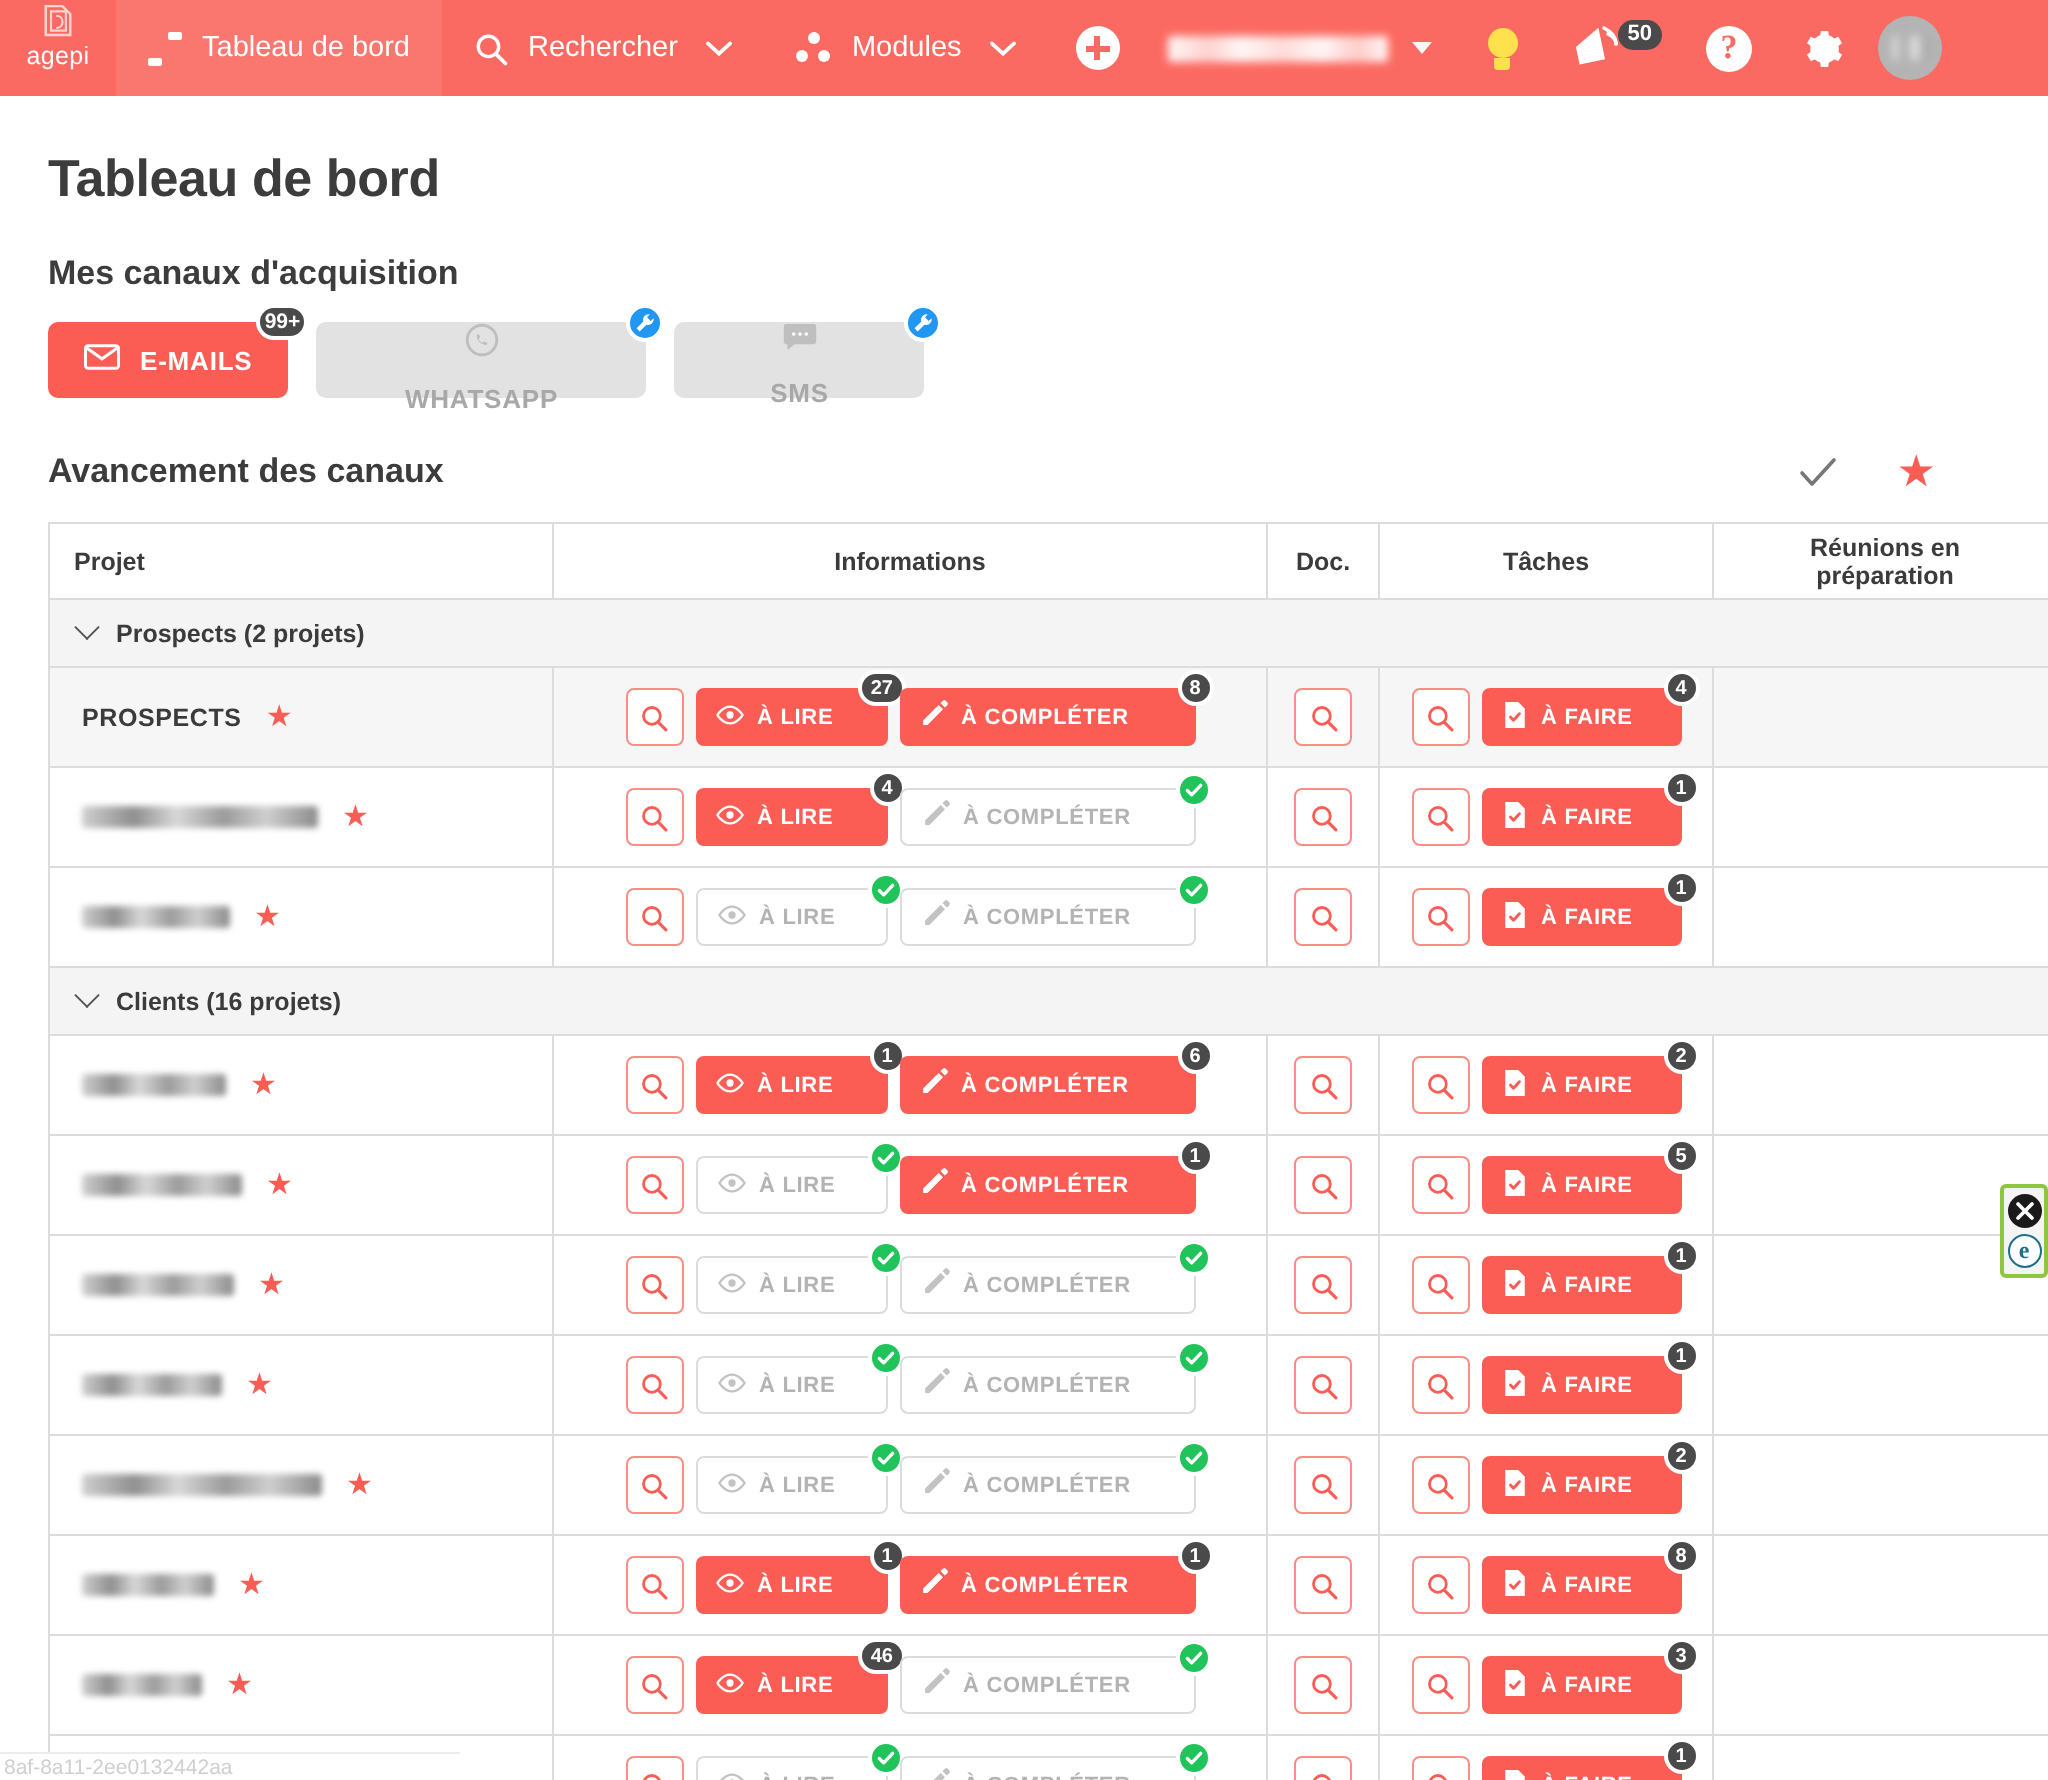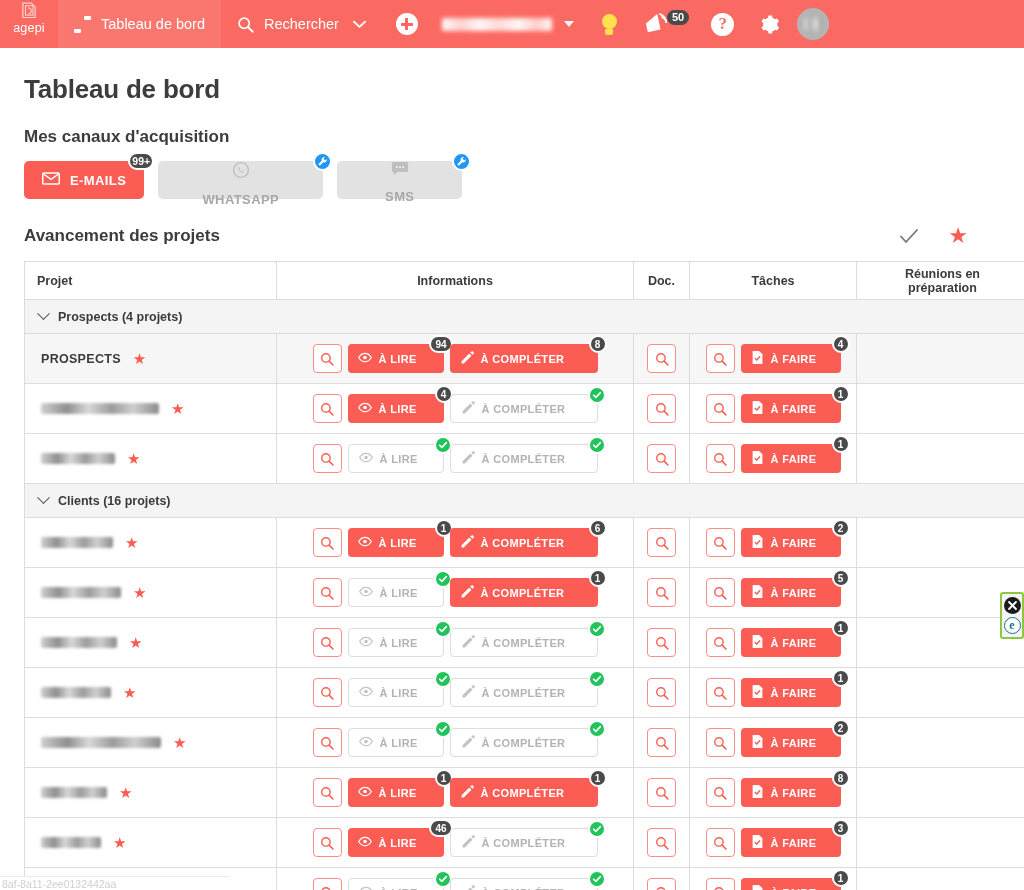--- a/index.html
+++ b/index.html
@@ -253,20 +253,33 @@
         </svg>
     </span>
     <span>Rechercher</span>
     <span class="nav-ico" style="margin-left:4px">
       <svg width="13" height="9" viewBox="0 0 14 9">
           <path d="M1 1.5L7 7l6-5.5" fill="none" stroke="#fff" stroke-width="2" stroke-linecap="round"></path>
         </svg>
     </span>
   </div>
 
+  <div class="nav-item">
+    <span class="nav-ico modules-ico">
+        <b></b>
+        <b></b>
+        <b></b>
+      </span>
+    <span>Modules</span>
+    <span class="nav-ico" style="margin-left:4px">
+      <svg width="13" height="9" viewBox="0 0 14 9">
+          <path d="M1 1.5L7 7l6-5.5" fill="none" stroke="#fff" stroke-width="2" stroke-linecap="round"></path>
+        </svg>
+    </span>
+  </div>
 
   <div class="nav-item" style="padding:0 14px">
     <span class="circle-plus"></span>
   </div>
 
   <div class="nav-item" style="padding:0 10px; gap:12px;">
     <span class="blur-text" style="width:110px"></span>
     <span class="caret"></span>
   </div>
 
@@ -354,21 +367,21 @@
       <span>SMS</span>
       <span class="wrench">
         <svg width="11" height="11" viewBox="0 0 12 12">
             <path d="M8.6 1.3a3 3 0 0 0-3.5 3.9L1.4 8.9l1.7 1.7 3.7-3.7a3 3 0 0 0 3.9-3.5L9.1 4.9 7.1 2.9z" fill="#fff"></path>
           </svg>
       </span>
     </div>
   </div>
 
   <div class="table-head-row">
-    <h2 class="sec-title" style="margin-top:0">Avancement des projets</h2>
+    <h2 class="sec-title" style="margin-top:0">Avancement des canaux</h2>
     <div class="head-actions">
       <span class="check-ico">
         <svg width="22" height="22" viewBox="0 0 22 22">
             <path d="M3 11.5l5 5.5L19 5" fill="none" stroke="#777" stroke-width="1.8" stroke-linecap="round" stroke-linejoin="round"></path>
           </svg>
       </span>
       <span class="star-ico">★</span>
     </div>
   </div>
 
@@ -377,21 +390,21 @@
       <tr>
         <th class="col-projet">Projet</th>
         <th class="col-infos">Informations</th>
         <th class="col-doc">Doc.</th>
         <th class="col-taches">Tâches</th>
         <th class="col-reunions">Réunions en préparation</th>
       </tr>
     </thead>
     <tbody id="tbody">
         <tr>
-          <td class="grp" colspan="5"><span class="chev"></span><span>Prospects (4 projets)</span></td>
+          <td class="grp" colspan="5"><span class="chev"></span><span>Prospects (2 projets)</span></td>
         </tr>
         <tr class="prow shaded">
           <td class="c-projet">
             <div class="proj-cell">
               <span class="proj-name-strong">PROSPECTS</span>
               <span class="row-star">★</span>
             </div>
           </td>
           <td>
             <div class="cellflex">
@@ -400,21 +413,21 @@
                   <circle cx="8.5" cy="8.5" r="6" fill="none" stroke="#fb5d55" stroke-width="2"></circle>
                   <line x1="13" y1="13" x2="18.5" y2="18.5" stroke="#fb5d55" stroke-width="2.2" stroke-linecap="round"></line>
                 </svg>
               </span>
               <span class="pill red pill-alire">
                 <span><svg width="14" height="11" viewBox="0 0 20 14">
                     <path d="M10 1C4.5 1 1 7 1 7s3.5 6 9 6 9-6 9-6-3.5-6-9-6z" fill="none" stroke="#fff" stroke-width="1.7"></path>
                     <circle cx="10" cy="7" r="2.6" fill="#fff"></circle>
                   </svg></span>
                 <span>À LIRE</span>
-                <span class="cnt">94</span>
+                <span class="cnt">27</span>
               </span>
               <span class="pill red pill-acompleter">
                 <span><svg width="14" height="14" viewBox="0 0 18 18">
                     <path d="M2 13.2L12 3.2l2.8 2.8L4.8 16H2z" fill="#fff"></path>
                     <path d="M13.2 2l1.5-1.5a1.3 1.3 0 0 1 1.8 0l1 1a1.3 1.3 0 0 1 0 1.8L16 4.8z" fill="#fff"></path>
                   </svg></span>
                 <span>À COMPLÉTER</span>
                 <span class="cnt">8</span>
               </span>
             </div>

